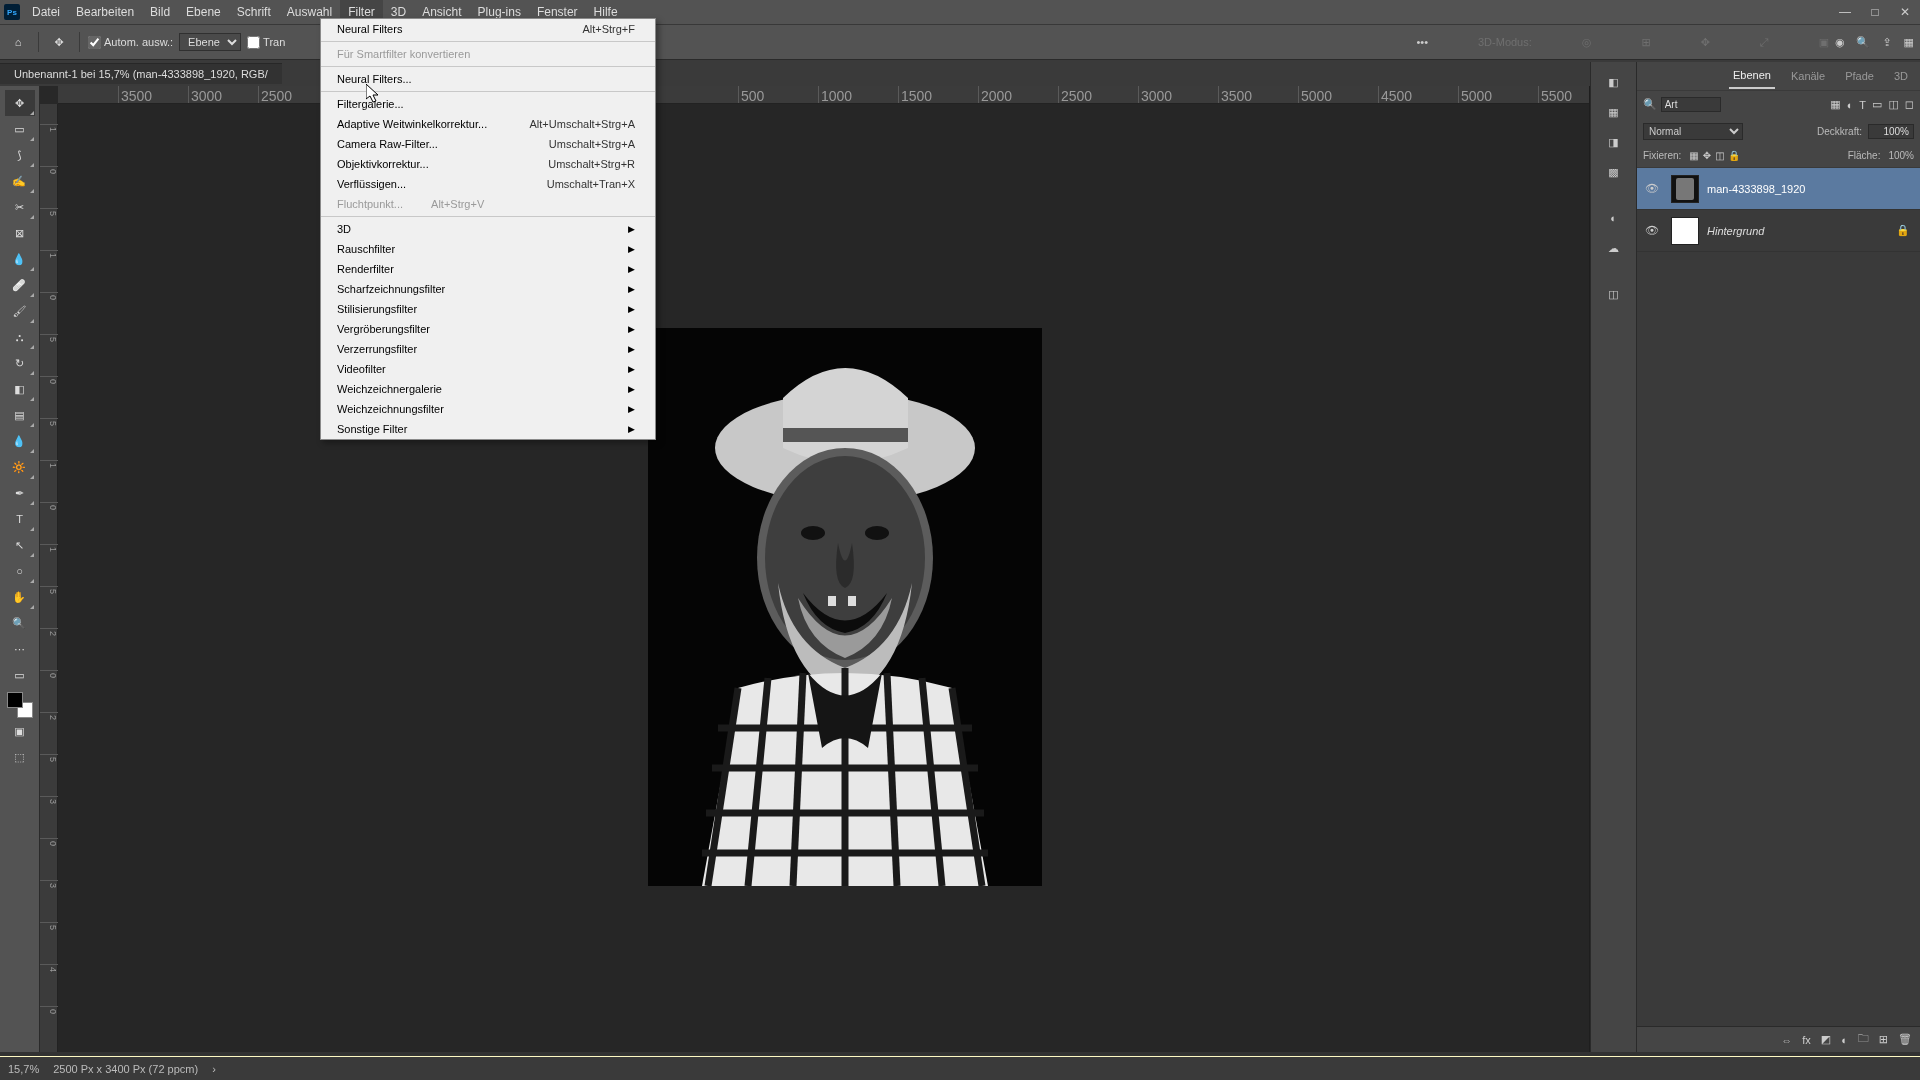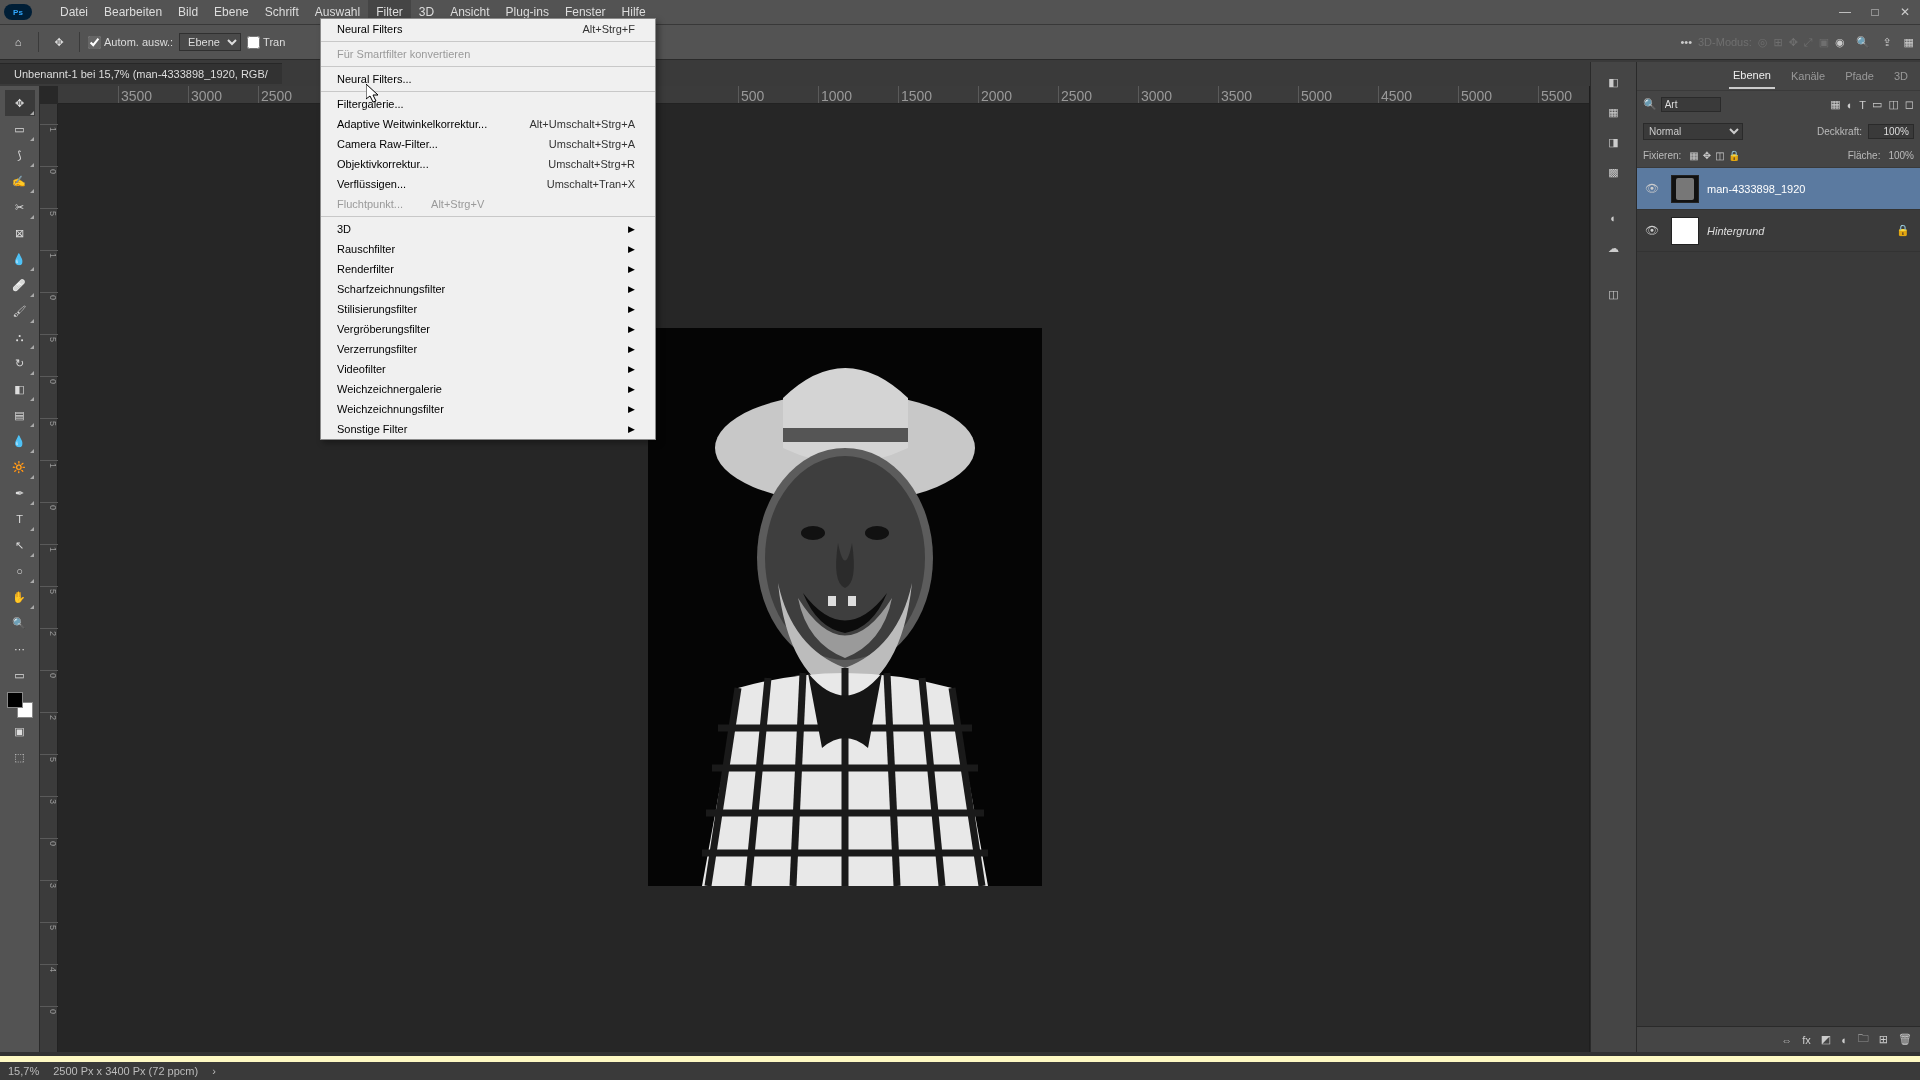--- a/index.html
+++ b/index.html
@@ -1,34 +1,34 @@
 <!DOCTYPE html>
 <html><head>
 <meta charset="utf-8">
 <style>
 * { margin: 0; padding: 0; box-sizing: border-box; font-family: "Segoe UI", Tahoma, sans-serif; user-select: none; }
 body { background: #323232; width: 1920px; height: 1080px; overflow: hidden; position: relative; color: #ccc; font-size: 11px; }
 
 
 .menubar { height: 24px; background: #535353; display: flex; align-items: center; padding-left: 4px; }
-.menubar .ps-icon { width: 28px; height: 16px; background: #001e36; border-radius: 8px; margin-right: 20px; display:flex;align-items:center;justify-content:center;color:#31a8ff;font-size:8px;font-weight:bold;}
+.menubar .ps-icon { width: 16px; height: 16px; background: #001e36; border-radius: 2px; margin-right: 4px; display:flex;align-items:center;justify-content:center;color:#31a8ff;font-size:8px;font-weight:bold;}
 .menubar .menu-item { padding: 0 8px; height: 24px; line-height: 24px; font-size: 12px; color: #ddd; cursor: default; }
 .menubar .menu-item.active { background: #454545; }
 .window-controls { margin-left: auto; display: flex; }
 .window-controls span { width: 30px; text-align: center; color: #ccc; font-size: 12px;}
 
 
 .optionsbar { height: 36px; background: #535353; border-top: 1px solid #383838; border-bottom:1px solid #2a2a2a; display: flex; align-items: center; padding: 0 6px; gap: 6px; }
 .optionsbar .home-icon, .optionsbar .tool-icon { width: 24px; height:24px; display:flex;align-items:center;justify-content:center;color:#ddd;}
 .optionsbar .sep { width:1px; height:20px; background:#3a3a3a; margin:0 2px;}
 .optionsbar .chk { font-size:11px; color:#ddd; display:flex;align-items:center;gap:3px;}
 .optionsbar .chk input{accent-color:#666;}
 .optionsbar select { background:#4a4a4a;border:1px solid #303030;color:#ddd;font-size:11px;padding:1px 4px;}
 .optionsbar .right-icons{margin-left:auto;display:flex;gap:12px;color:#ccc;}
-.optionsbar .disabled{color:#6f6f6f;}
+.optionsbar .disabled{color:#6f6f6f;margin-left:44px;}
 
 
 .doctab-row{height:26px;background:#3a3a3a;display:flex;align-items:center;}
 .doctab{background:#323232;padding:4px 14px;font-size:11px;color:#ddd;border-top:1px solid #272727;}
 
 
 .workspace{position:absolute;top:86px;left:40px;right:330px;bottom:28px;background:#282828;border-right:1px solid #1e1e1e;}
 .ruler-h{position:absolute;top:0;left:18px;right:0;height:18px;background:#3b3b3b;border-bottom:1px solid #222;display:flex;overflow:hidden;}
 .ruler-h .tick{position:absolute;top:0;font-size:14px;color:#999;border-left:1px solid #5a5a5a;height:18px;padding-left:2px;padding-top:2px;}
 .ruler-v{position:absolute;top:18px;left:0;bottom:0;width:18px;background:#3b3b3b;border-right:1px solid #222;}
@@ -69,21 +69,21 @@
 .layer{height:42px;display:flex;align-items:center;padding:0 4px;border-bottom:1px solid #333;}
 .layer.sel{background:#5b7aa0;}
 .layer .eye{width:22px;color:#ccc;text-align:center;}
 .layer .thumb{width:28px;height:28px;background:#fff;border:1px solid #222;margin:0 8px;display:flex;align-items:center;justify-content:center;}
 .layer .name{font-size:11px;color:#ddd;font-style:italic;}
 .layer.sel .name{color:#fff;font-style:normal;}
 .layer .lock{margin-left:auto;margin-right:6px;color:#ccc;}
 .panel-bottom{height:26px;display:flex;align-items:center;justify-content:flex-end;gap:10px;padding:0 8px;background:#454545;border-top:1px solid #2a2a2a;color:#ccc;}
 
 
-.statusbar{position:absolute;bottom:0;left:0;right:0;height:24px;background:#3a3a3a;display:flex;align-items:center;padding:0 8px;gap:14px;font-size:11px;color:#bbb;border-top:6px solid #fef9c3;}
+.statusbar{position:absolute;bottom:0;left:0;right:0;height:24px;background:#3a3a3a;display:flex;align-items:center;padding:0 8px;gap:14px;font-size:11px;color:#bbb;border-top:1px solid #fef9c3;}
 
 
 .dropdown{position:absolute;top:18px;left:320px;width:336px;background:#f0f0f0;border:1px solid #8a8a8a;box-shadow:3px 3px 6px rgba(0,0,0,.35);z-index:100;color:#000;}
 .dropdown .row{height:20px;display:flex;align-items:center;padding:0 20px 0 16px;font-size:11px;}
 .dropdown .row.disabled{color:#9a9a9a;}
 .dropdown .row .shortcut{margin-left:auto;color:#333;font-size:11px;}
 .dropdown .row.disabled .shortcut{color:#9a9a9a;margin-left:28px;}
 .dropdown .row .arrow{margin-left:auto;font-size:9px;}
 .dropdown hr{border:none;border-top:1px solid #c8c8c8;margin:2px 0;}
 

